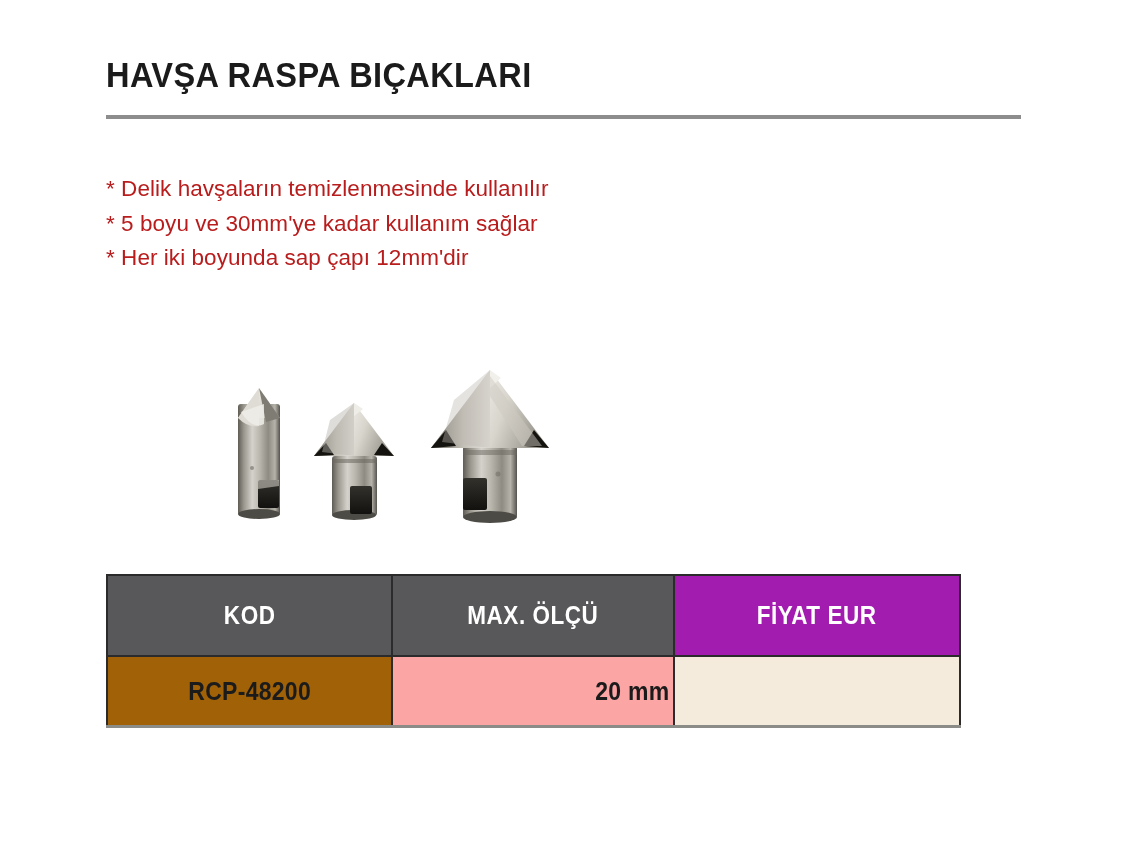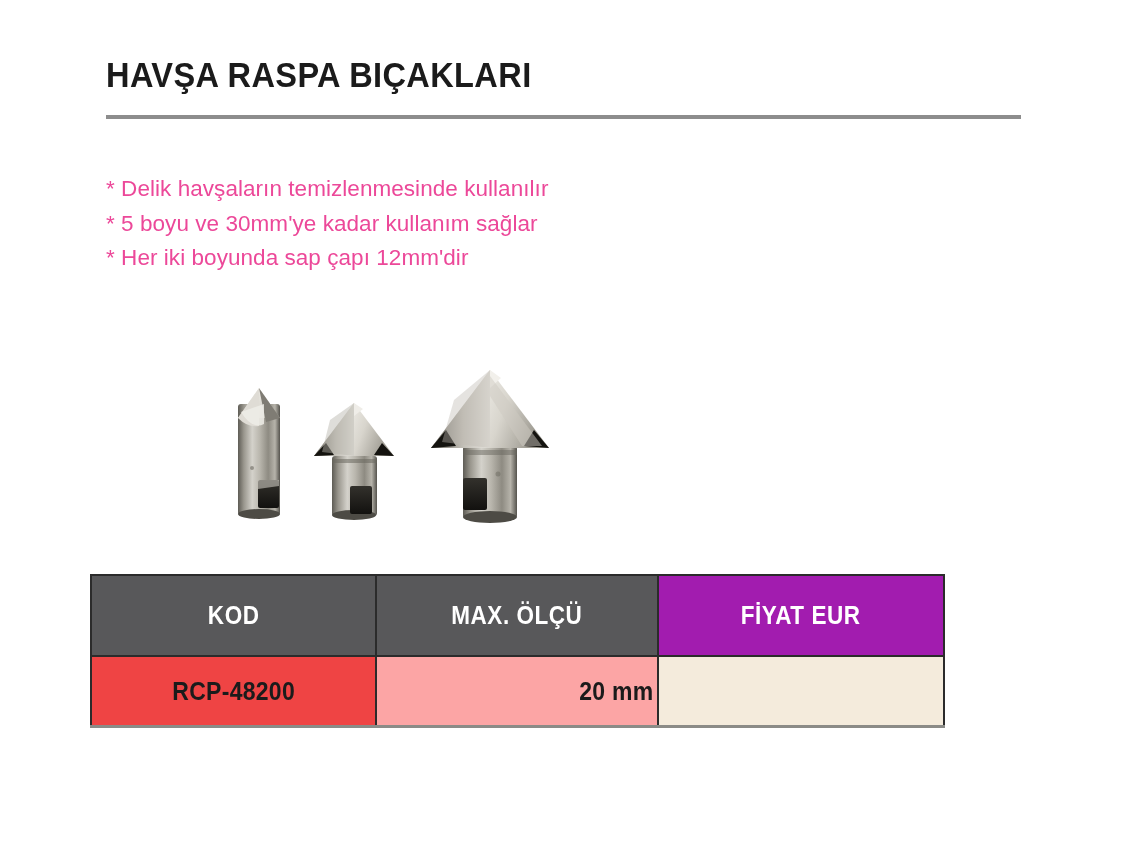--- a/index.html
+++ b/index.html
@@ -60,39 +60,39 @@
     top: 172px;
     width: 860px;
     list-style: none;
     margin: 0;
     padding: 0;
   }
   .feature-item {
     font-size: 22.5px;
     line-height: 34.5px;
     font-weight: 400;
-    color: #ec4899;
+    color: #b91c1c;
     letter-spacing: 0.05px;
     white-space: nowrap;
   }
 
   
   .product-photo {
     position: absolute;
     left: 222px;
     top: 356px;
     width: 370px;
     height: 205px;
   }
   .product-photo svg { display: block; }
 
   
   .price-table {
     position: absolute;
-    left: 90px;
+    left: 106px;
     top: 574px;
     width: 853px;
     border-collapse: collapse;
     table-layout: fixed;
     border-radius: 29px;
   }
   .price-table col.c-kod   { width: 285px; }
   .price-table col.c-olcu  { width: 282px; }
   .price-table col.c-fiyat { width: 286px; }
 
@@ -128,21 +128,21 @@
   .data-row td {
     height: 68px;
     font-size: 25px;
     font-weight: 700;
     color: #1b1b1b;
     background: #ffffff;
     border-left: 2px solid #2b2b2b;
     border-right: 2px solid #2b2b2b;
     border-bottom: 3px solid #8b8b87;
   }
-  .data-row td.cell-kod   { background: #ef4444; }
+  .data-row td.cell-kod   { background: #a16207; }
   .data-row td.cell-olcu  { background: #fca5a5; text-align: right; }
   .data-row td.cell-price { background: #f4ebdc; }
   .data-row:last-child td { border-bottom: 3px solid #8b8b87; }
 
   .cell-text {
     display: inline-block;
     transform: scaleX(0.92);
     letter-spacing: 0.3px;
   }
 </style>

